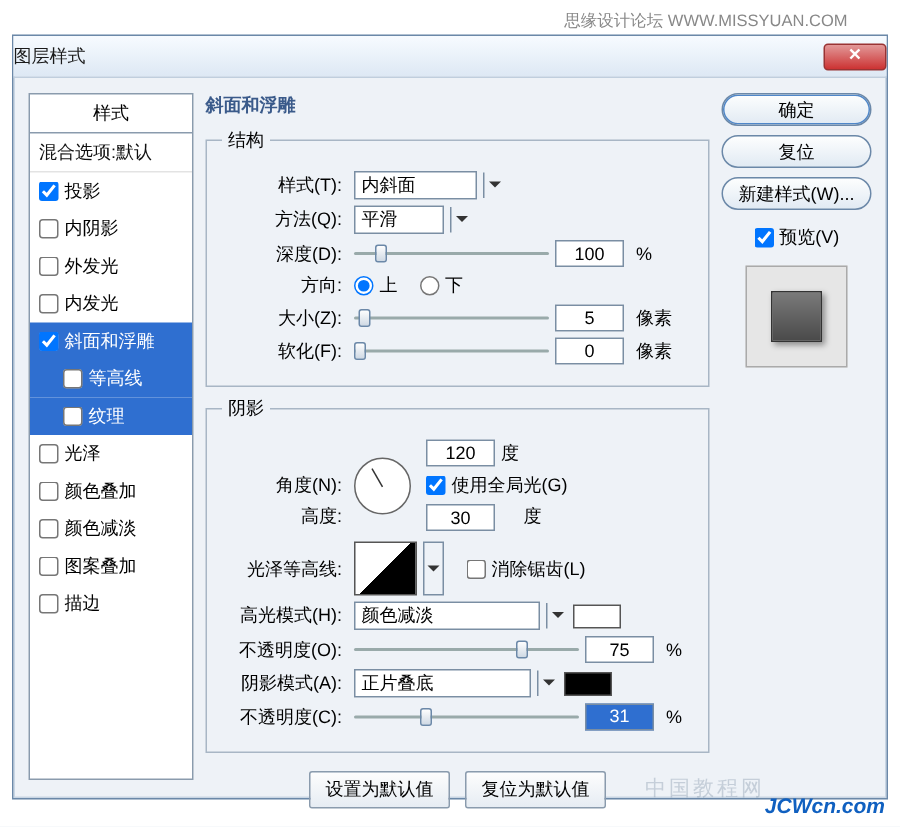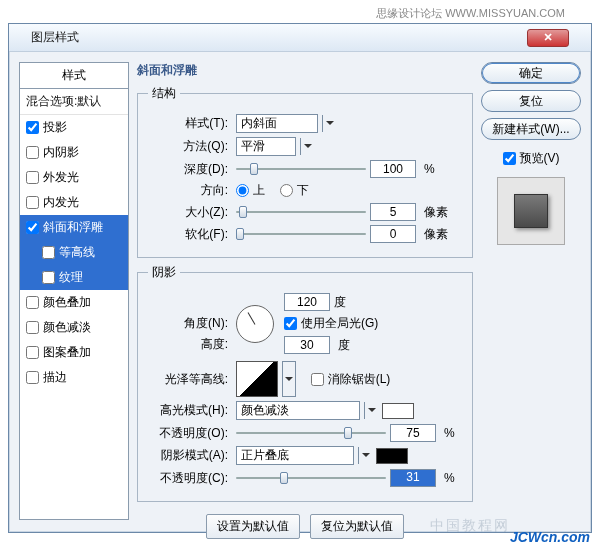--- a/index.html
+++ b/index.html
@@ -1,21 +1,21 @@
 <!DOCTYPE html>
 <html><head>
 <meta charset="utf-8">
 <style>
 * { box-sizing: border-box; margin: 0; padding: 0; font-family: "Microsoft YaHei", SimSun, sans-serif; font-size: 12px; }
 body { background: #fff; width: 600px; height: 551px; position: relative; }
 .watermark1 { position: absolute; top: 6px; right: 35px; font-size: 11px; color: #888; }
 .watermark2 { position: absolute; bottom: 6px; right: 10px; color: #1060c0; font-style: italic; font-size: 14px; font-weight: bold; }
 .watermark3 { position: absolute; bottom: 16px; right: 90px; color: rgba(120,140,160,.35); font-size: 14px; letter-spacing: 2px; }
 .dialog { position: absolute; left: 8px; top: 23px; width: 584px; height: 510px; border: 1px solid #6b88a8; background: #eef2f7; box-shadow: 0 0 0 1px #c9d6e4 inset; }
-.titlebar { height: 28px; background: linear-gradient(#f7fbff,#dde8f4); display: flex; align-items: center; padding: 0 22px; border-bottom: 1px solid #c0cedd; }
+.titlebar { height: 28px; background: linear-gradient(#f7fbff,#dde8f4); display: flex; align-items: center; padding: 0 0; border-bottom: 1px solid #c0cedd; }
 .titlebar .title { flex: 1; color: #1a1a1a; }
 .close-btn { width: 42px; height: 18px; background: linear-gradient(#e29898,#c33); border: 1px solid #933; border-radius: 3px; color: #fff; text-align: center; line-height: 15px; font-weight: bold; font-size: 11px; }
 .body { display: flex; padding: 10px 10px 12px 10px; gap: 8px; height: calc(100% - 28px); }
 .left { width: 110px; border: 1px solid #8a9bad; background: #fff; display: flex; flex-direction: column; }
 .left .hdr { text-align: center; padding: 4px 0; border-bottom: 1px solid #8a9bad; }
 .left .mix { padding: 4px 6px; border-bottom: 1px solid #e3e3e3; color: #111; }
 .left ul { list-style: none; }
 .left li { padding: 4px 6px; display: flex; align-items: center; gap: 4px; }
 .left li.sel { background: #2f6fd0; color: #fff; }
 .left li.sub { padding-left: 22px; }
@@ -86,20 +86,24 @@
           <li class="sel sub">
             <input type="checkbox" style="">
             <span>等高线</span>
           </li>
           <li class="sel sub">
             <input type="checkbox" style="">
             <span>纹理</span>
           </li>
           <li>
             <input type="checkbox" style="">
+            <span>光泽</span>
+          </li>
+          <li>
+            <input type="checkbox" style="">
             <span>颜色叠加</span>
           </li>
           <li>
             <input type="checkbox" style="">
             <span>颜色减淡</span>
           </li>
           <li>
             <input type="checkbox" style="">
             <span>图案叠加</span>
           </li>
@@ -172,21 +176,21 @@
             </div>
           <div style="display:flex;flex-direction:column;gap:4px;margin-left:6px">
             <div style="display:flex;align-items:center;gap:4px">
               <input class="num" value="120" style="">
               <span>度</span>
             </div>
             <div style="display:flex;align-items:center;gap:4px">
               <input type="checkbox" checked="" style="">
               <span>使用全局光(G)</span>
             </div>
-            <div style="display:flex;align-items:flex-end;gap:8px">
+            <div style="display:flex;align-items:flex-start;gap:19px">
               <input class="num" value="30" style="">
               <span>度</span>
             </div>
           </div>
         </div>
         <div class="row" style="margin-top:-22px">
           <span class="lab">高度:</span>
         </div>
         <div class="row" style="margin-top:8px">
           <span class="lab">光泽等高线:</span>

